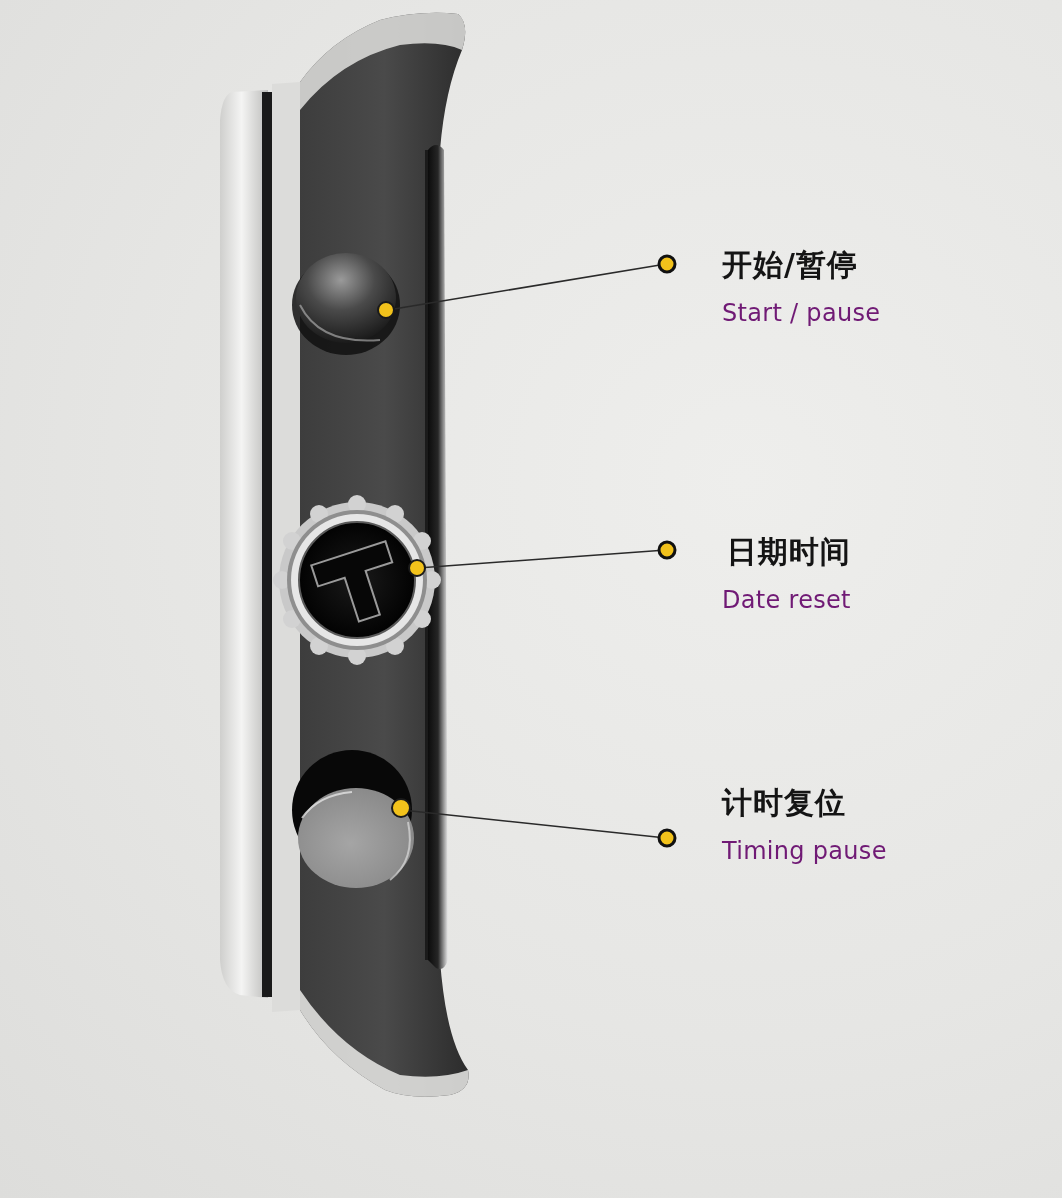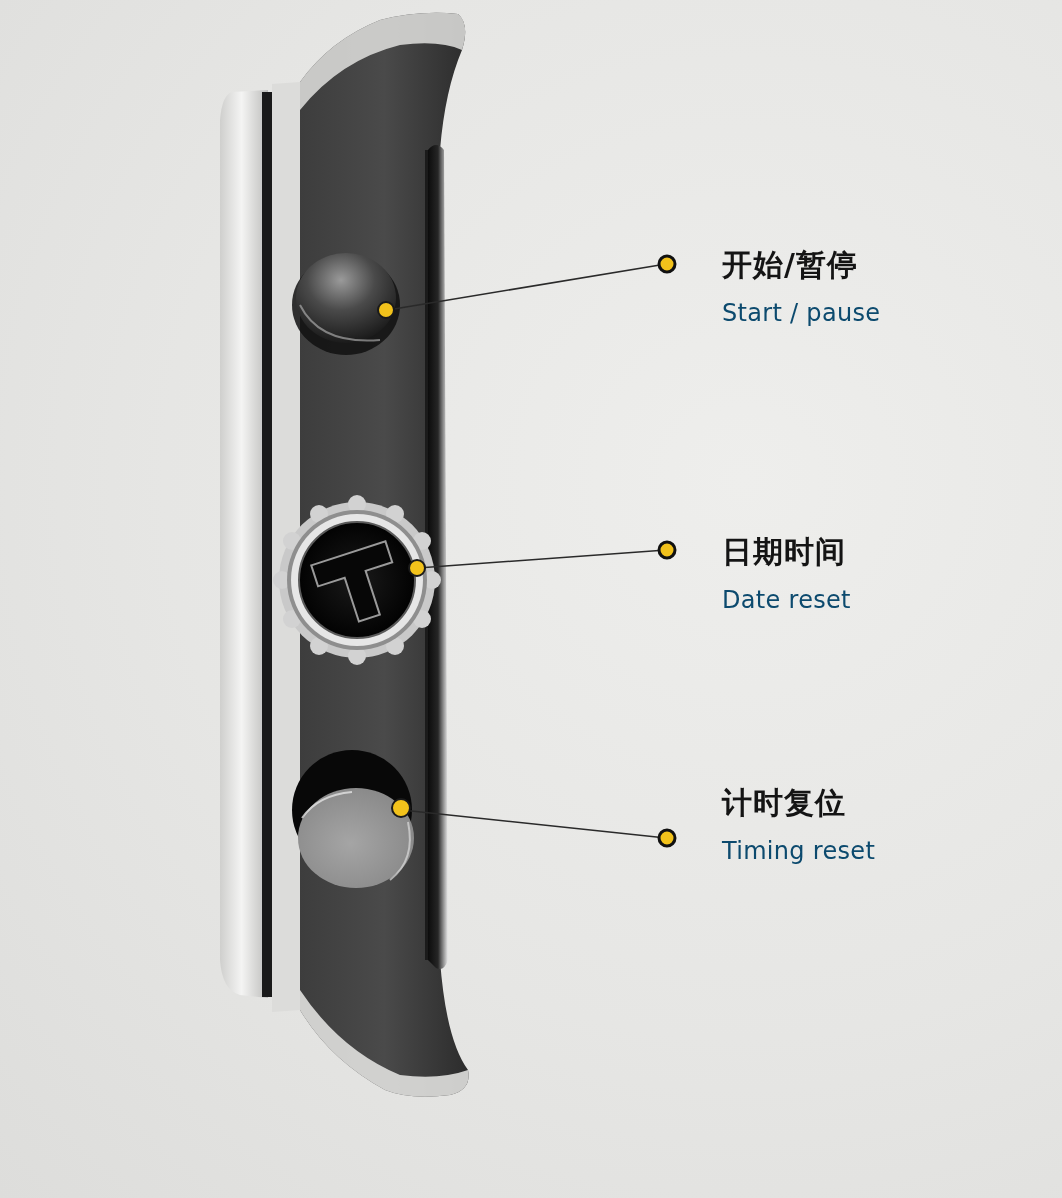--- a/index.html
+++ b/index.html
@@ -12,21 +12,21 @@
   svg.watch { position: absolute; left: 0; top: 0; }
 
   .label-block { position: absolute; left: 722px; }
   .label-cn {
     font-family: "DejaVu Sans", sans-serif;
     font-weight: bold; font-size: 30px; color: #141414; letter-spacing: 1px;
     line-height: 36px; white-space: nowrap;
   }
   .label-en {
     font-family: "DejaVu Sans", sans-serif;
-    font-size: 24px; color: #0c4a6e; margin-top: 16px; line-height: 28px;
+    font-size: 24px; color: #701a75; margin-top: 16px; line-height: 28px;
     white-space: nowrap; letter-spacing: 0.3px;
   }
 </style>
 </head>
 <body>
 
 <div class="stage">
 
   <svg class="watch" width="1062" height="1198" viewBox="0 0 1062 1198">
     <defs>
@@ -152,23 +152,23 @@
       <circle cx="667" cy="550" r="8"></circle>
       <circle cx="667" cy="838" r="8"></circle>
     </g>
   </svg>
 
   <div class="label-block" style="top:247px;">
     <div class="label-cn">开始/暂停</div>
     <div class="label-en">Start / pause</div>
   </div>
 
-  <div class="label-block" style="top:534px;">
+  <div class="label-block" style="top:534px;text-align:right;">
     <div class="label-cn">日期时间</div>
     <div class="label-en">Date reset</div>
   </div>
 
   <div class="label-block" style="top:785px;">
     <div class="label-cn">计时复位</div>
-    <div class="label-en">Timing reset</div>
+    <div class="label-en">Timing pause</div>
   </div>
 
 </div>
 
 </body></html>

